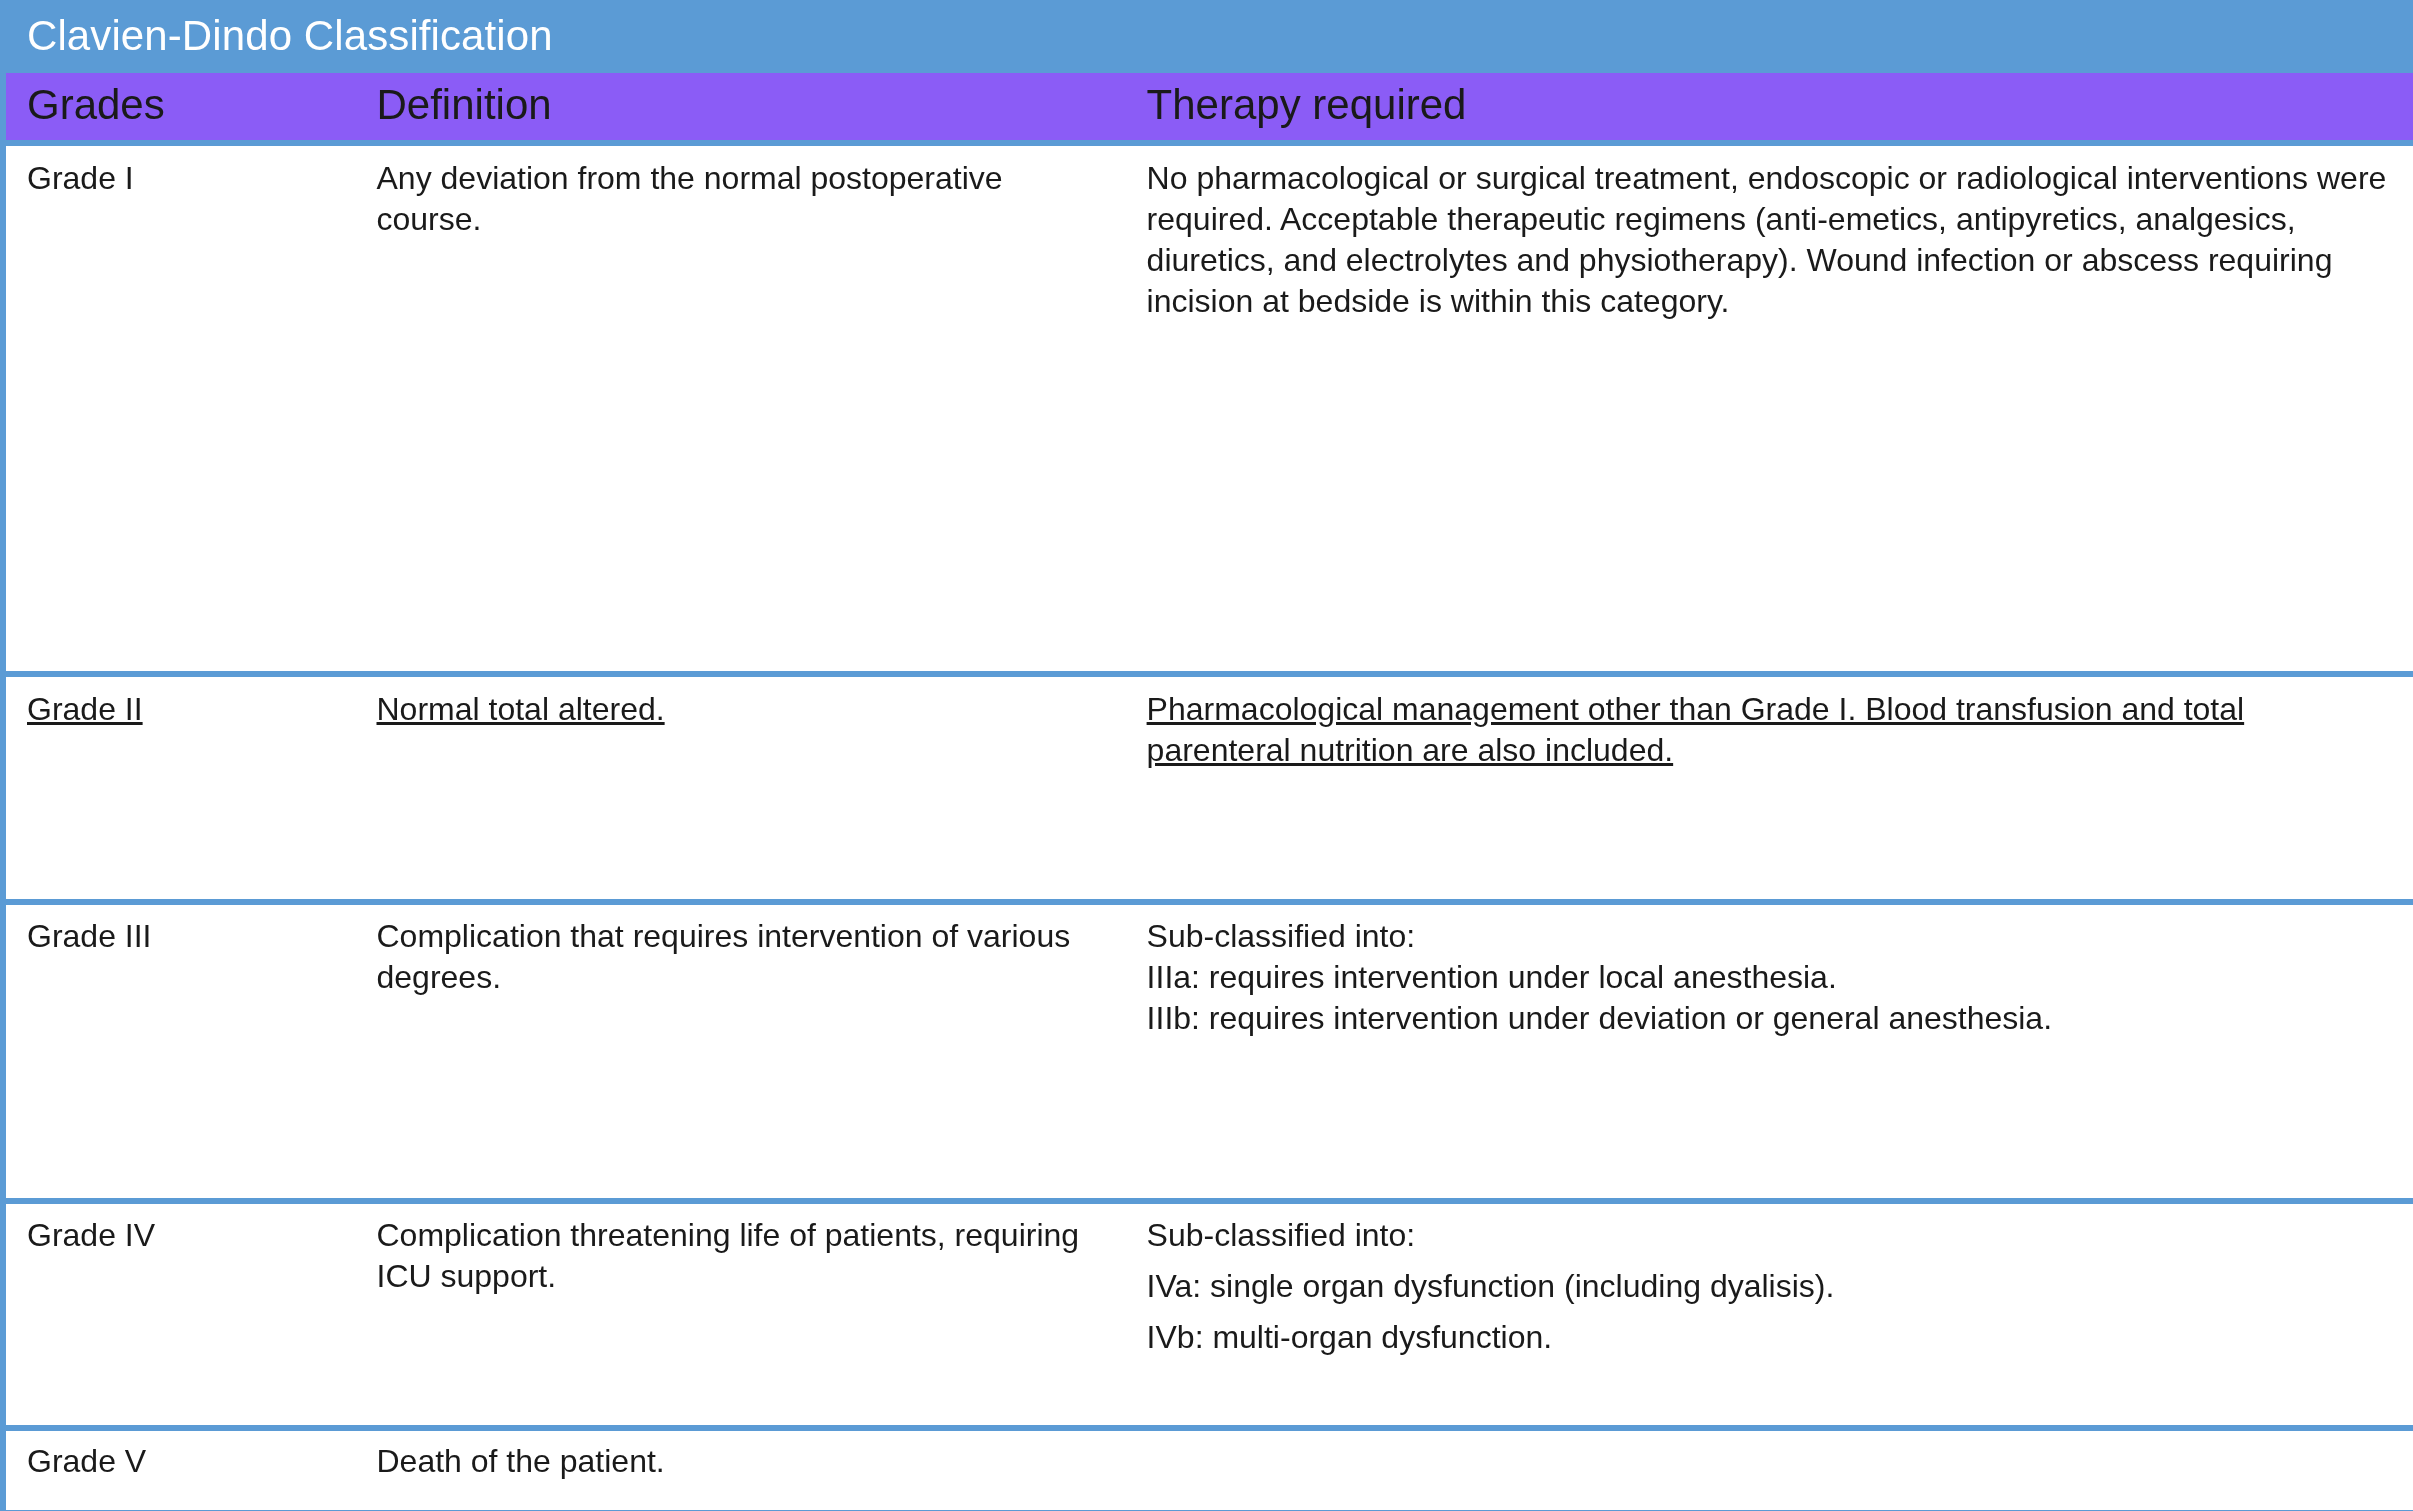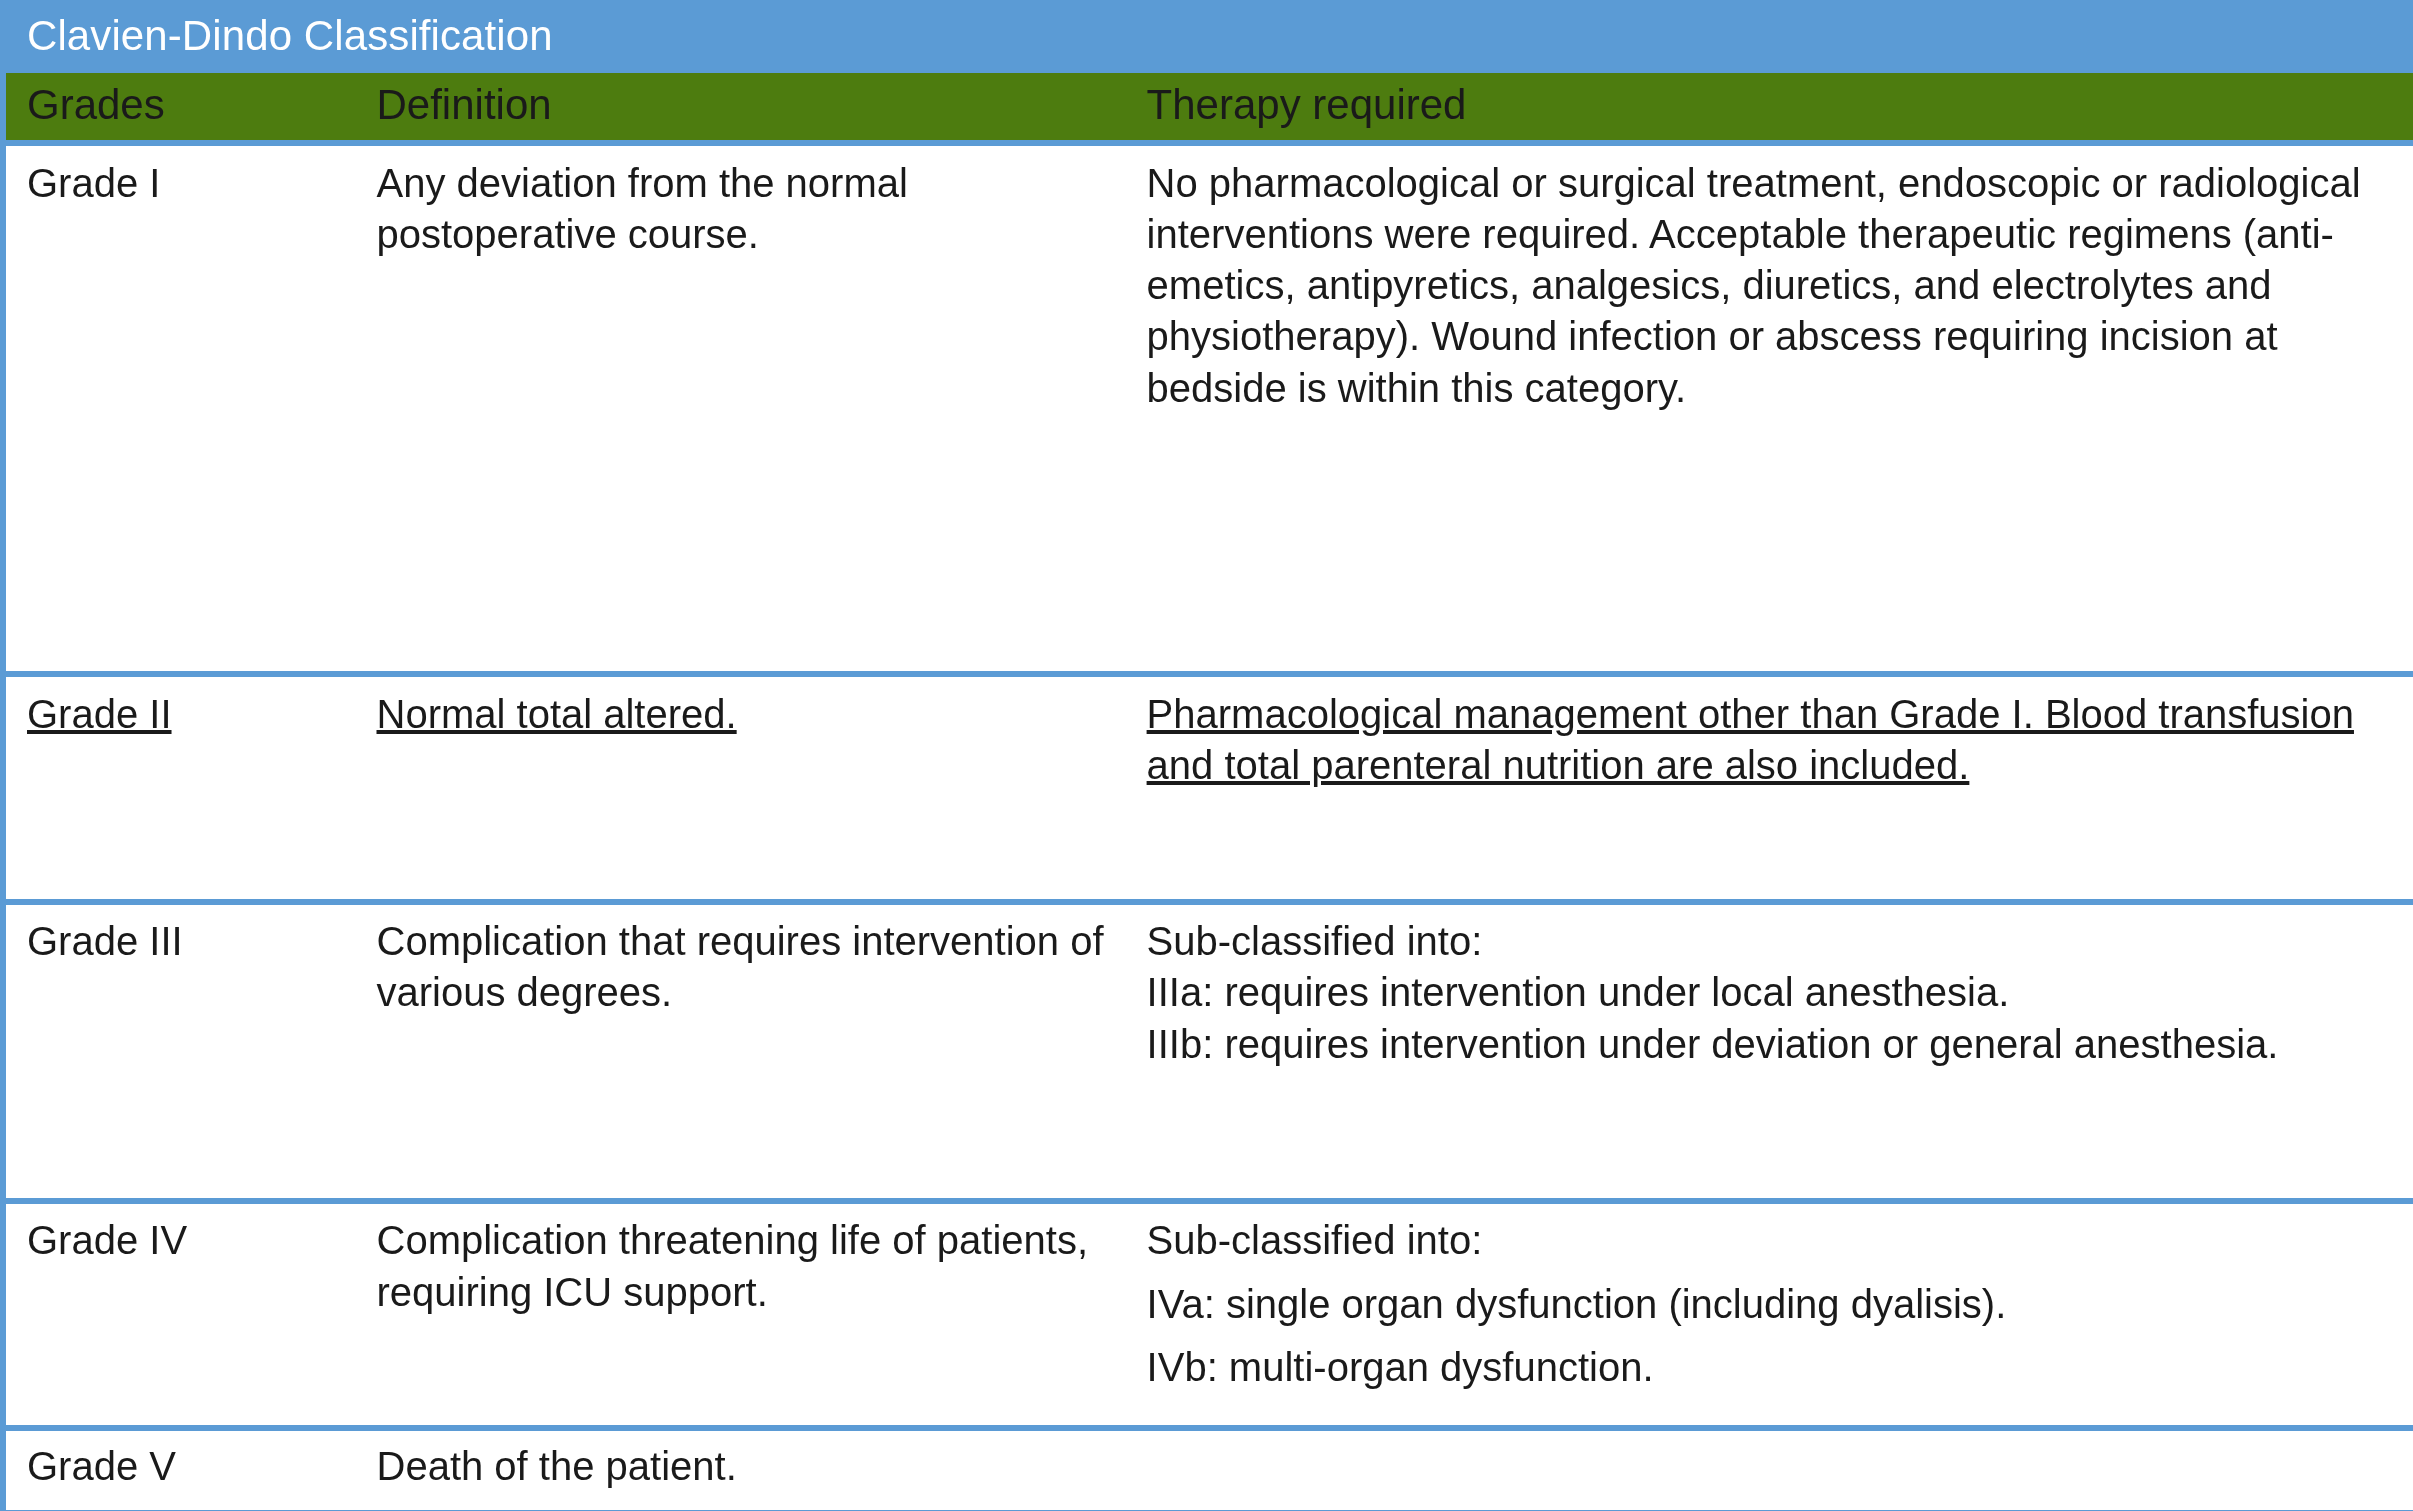--- a/index.html
+++ b/index.html
@@ -49,38 +49,38 @@
     font-size: 42px;
     line-height: 1.05;
     padding: 13.5px 0 15.4px 21px;
     border: 0;
     white-space: nowrap;
     letter-spacing: 0.1px;
   }
 
   
   tr.head-row td {
-    background: #4d7c0f;
+    background: #8b5cf6;
     color: #1a1a1a;
     font-size: 42px;
     line-height: 1.05;
     padding: 9.7px 0 13.5px 0;
     border-top: 0;
     border-bottom: 6.8px solid #5B9BD5;
     vertical-align: top;
   }
   tr.head-row td.grade-cell { padding-left: 21px; }
   tr.head-row td.def-cell   { padding-left: 13.5px; }
   tr.head-row td.ther-cell  { padding-left: 11.6px; }
 
   
   tr.body-row td {
     background: #ffffff;
     color: #1a1a1a;
-    font-size: 40px;
+    font-size: 32px;
     line-height: 1.28;
     vertical-align: top;
     padding-top: 11.6px;
     padding-bottom: 11.6px;
     border-bottom: 6.8px solid #5B9BD5;
   }
   tr.body-row:last-child td { border-bottom: 0; }
 
   td.grade-cell {
     padding-left: 21px;

